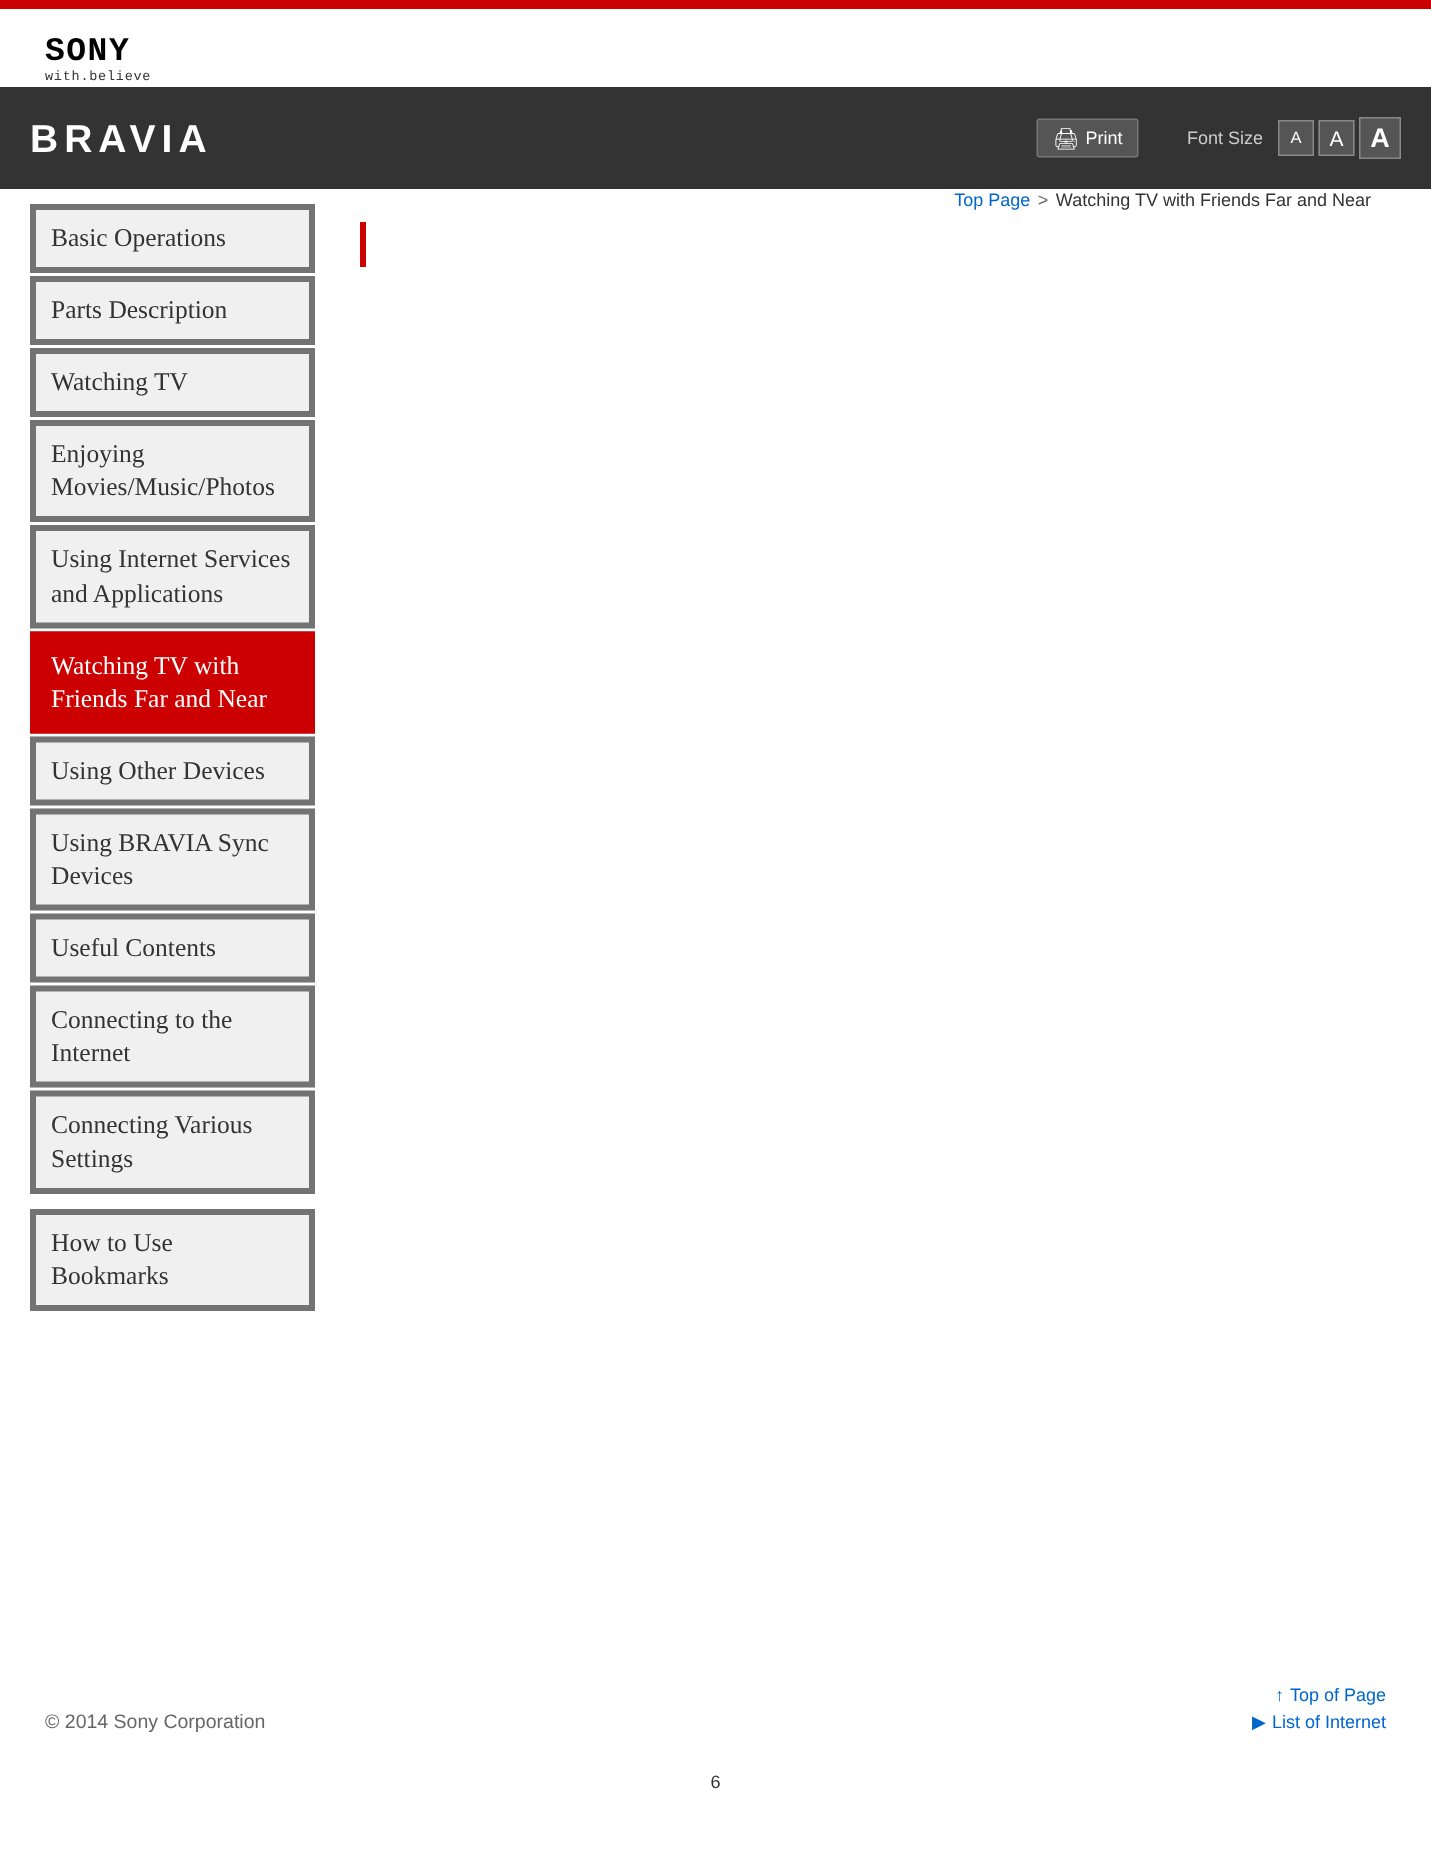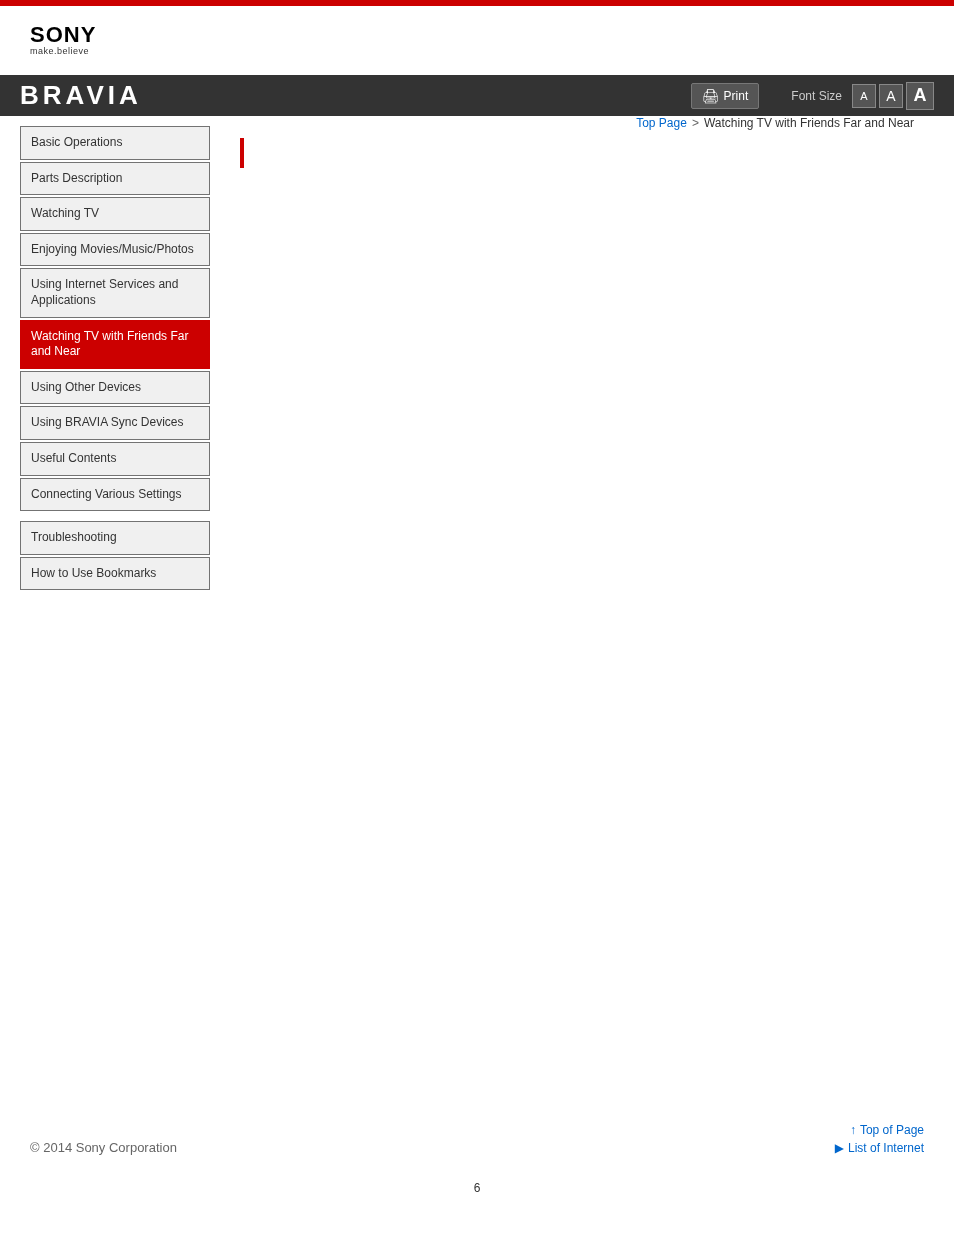--- a/index.html
+++ b/index.html
@@ -15,21 +15,22 @@
 
     
     .top-red-bar {
       background: #cc0000;
       height: 6px;
       width: 100%;
     }
 
     
     .logo-area {
-      padding: 18px 30px 19px 30px;
+      padding: 18px 30px 2px 30px;
+      font-family: Liberation Mono, monospace;
     }
     .sony-logo {
       display: flex;
       flex-direction: column;
       align-items: flex-start;
     }
     .sony-text {
       font-size: 22px;
       font-weight: 900;
       letter-spacing: 1px;
@@ -42,21 +43,21 @@
       letter-spacing: 0.5px;
     }
 
     
     .header-bar {
       background: #333333;
       padding: 0 20px;
       display: flex;
       align-items: center;
       justify-content: space-between;
-      height: 41px;
+      height: 68px;
     }
     .bravia-title {
       color: #fff;
       font-size: 26px;
       font-weight: bold;
       letter-spacing: 4px;
     }
     .header-controls {
       display: flex;
       align-items: center;
@@ -120,26 +121,27 @@
       flex-shrink: 0;
       padding-top: 10px;
       padding-right: 10px;
     }
 
     .sidebar-item {
       display: block;
       padding: 8px 10px;
       margin-bottom: 2px;
       background: #f0f0f0;
-      border: 1px solid #737373;
+      border: 4px solid #737373;
       color: #333;
       text-decoration: none;
-      font-size: 12px;
+      font-size: 17px;
       cursor: pointer;
       line-height: 1.3;
+      font-family: Liberation Serif, serif;
     }
     .sidebar-item.active {
       background: #cc0000;
       color: #fff;
       border-color: #cc0000;
     }
     .sidebar-group {
       margin-bottom: 10px;
     }
 
@@ -221,21 +223,21 @@
     }
   </style>
 </head>
 <body>
 
 <div class="top-red-bar"></div>
 
 <div class="logo-area">
   <div class="sony-logo">
     <span class="sony-text">SONY</span>
-    <span class="sony-tagline">make.believe</span>
+    <span class="sony-tagline">with.believe</span>
   </div>
 </div>
 
 <div class="header-bar">
   <span class="bravia-title">BRAVIA</span>
   <div class="header-controls">
     <button class="print-btn">
       <span class="print-icon">🖨</span>
       <span>Print</span>
     </button>
@@ -254,24 +256,24 @@
     <div class="sidebar-group">
       <div class="sidebar-item">Basic Operations</div>
       <div class="sidebar-item">Parts Description</div>
       <div class="sidebar-item">Watching TV</div>
       <div class="sidebar-item">Enjoying Movies/Music/Photos</div>
       <div class="sidebar-item">Using Internet Services and Applications</div>
       <div class="sidebar-item active">Watching TV with Friends Far and Near</div>
       <div class="sidebar-item">Using Other Devices</div>
       <div class="sidebar-item">Using BRAVIA Sync Devices</div>
       <div class="sidebar-item">Useful Contents</div>
+      <div class="sidebar-item">Connecting to the Internet</div>
       <div class="sidebar-item">Connecting Various Settings</div>
     </div>
     <div class="sidebar-group">
-      <div class="sidebar-item">Troubleshooting</div>
       <div class="sidebar-item">How to Use Bookmarks</div>
     </div>
   </div>
 
   <div class="content-area">
 
     <div class="breadcrumb">
       <span class="breadcrumb-link">Top Page</span>
       <span class="breadcrumb-sep">&gt;</span>
       <span class="breadcrumb-current">Watching TV with Friends Far and Near</span>

